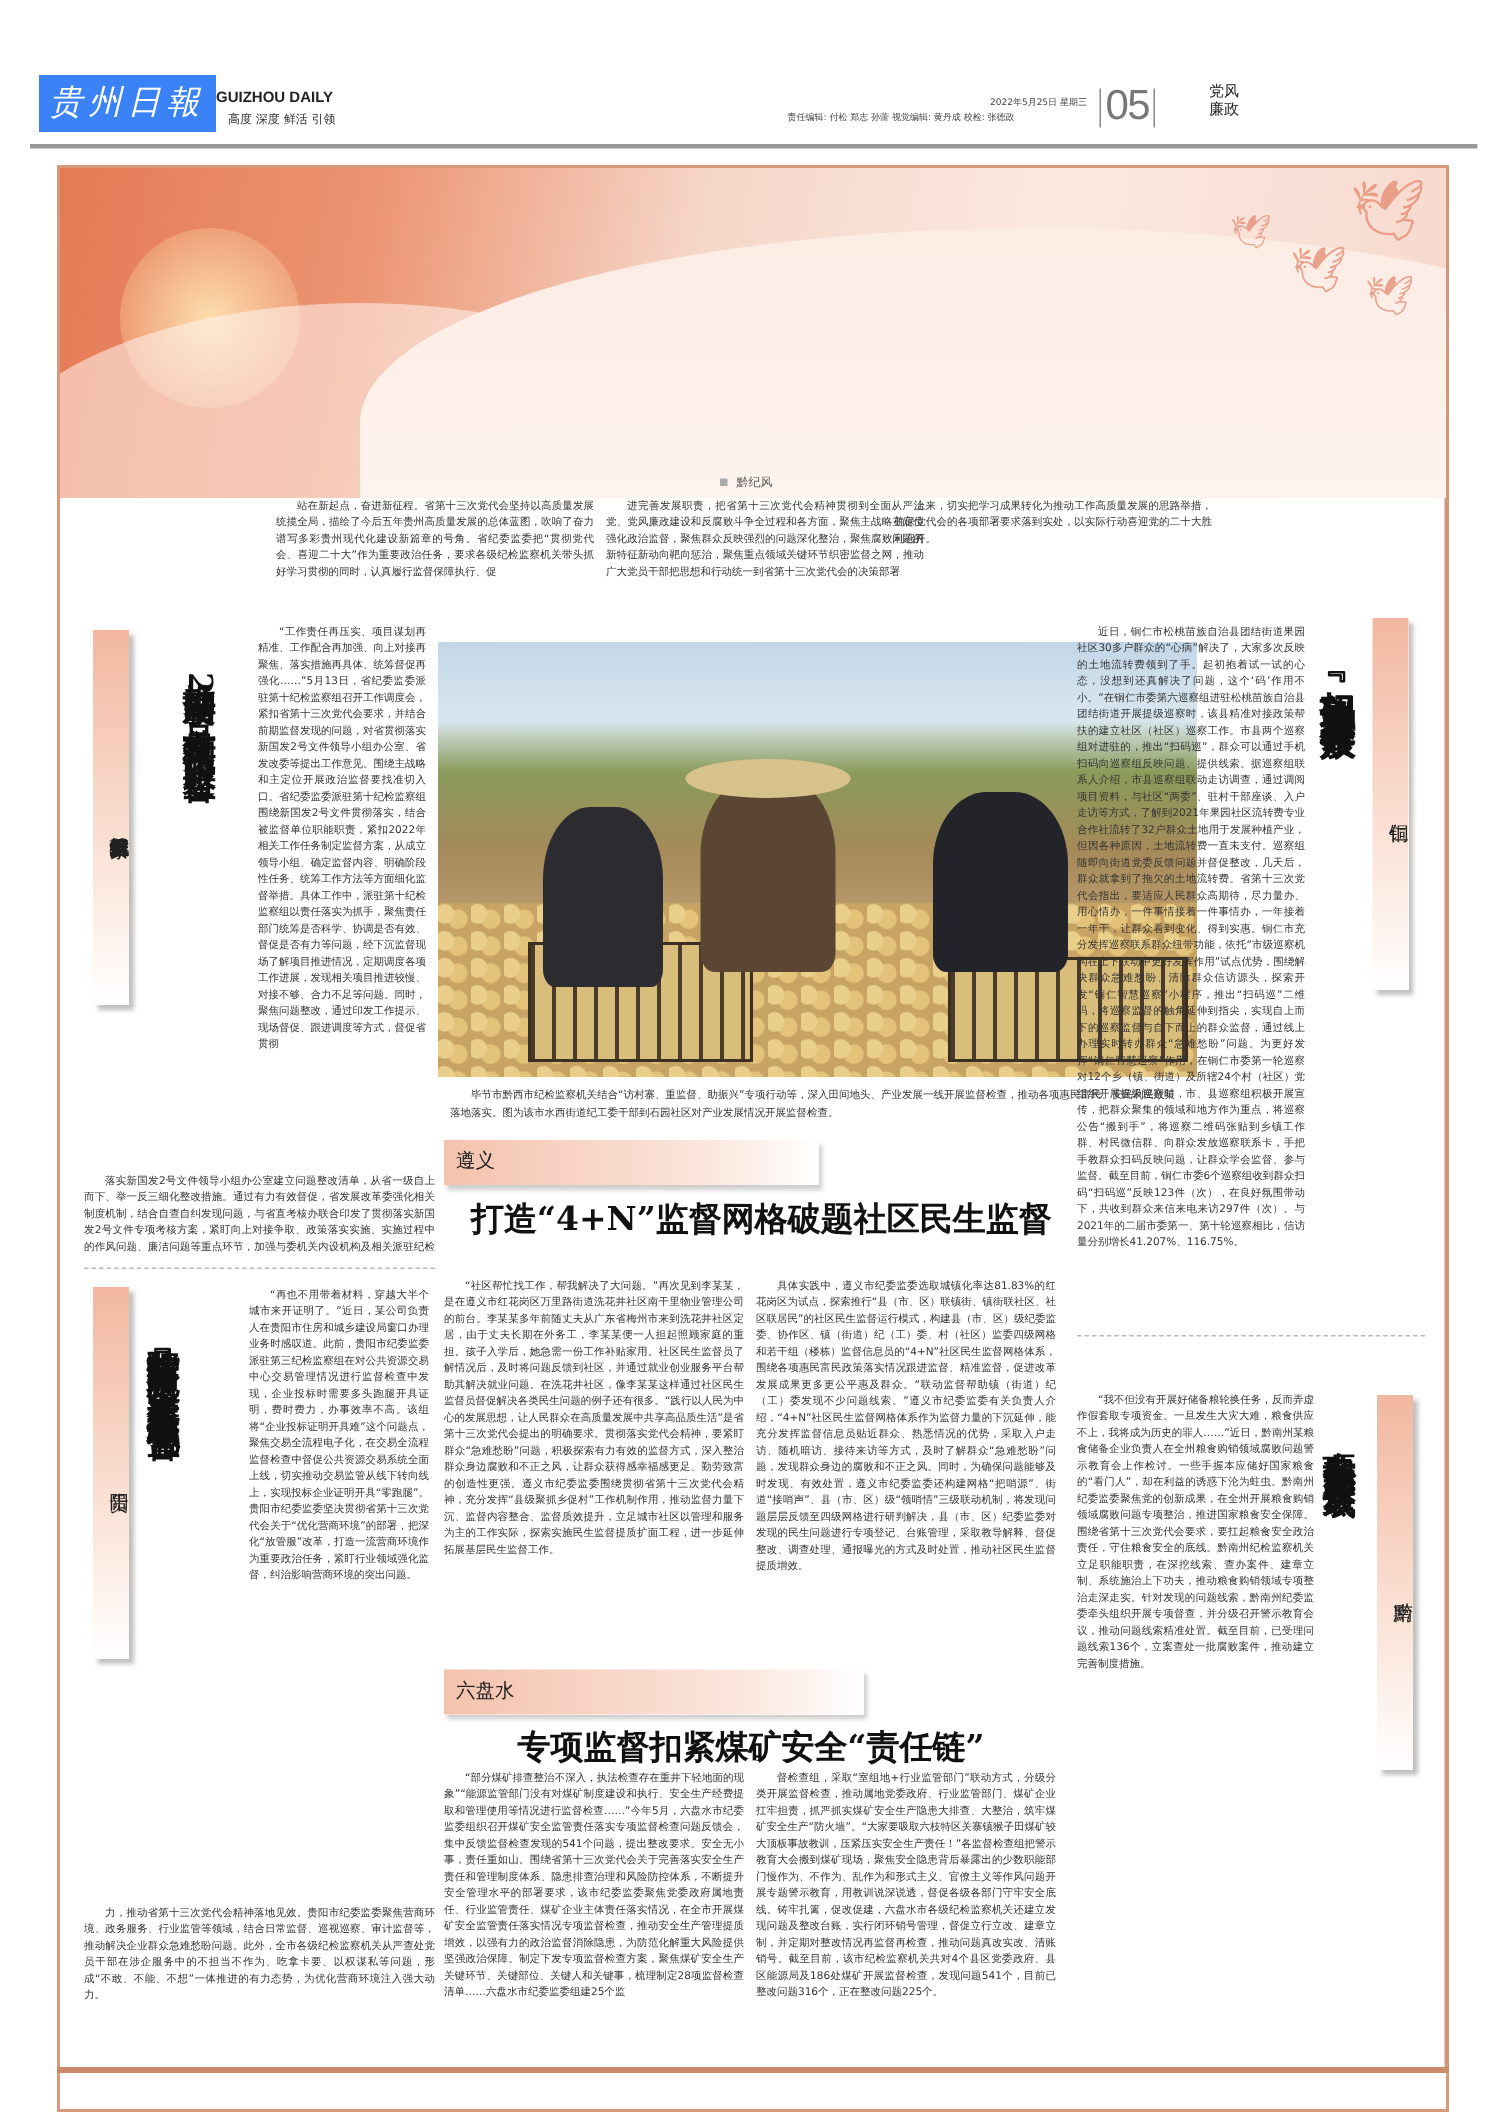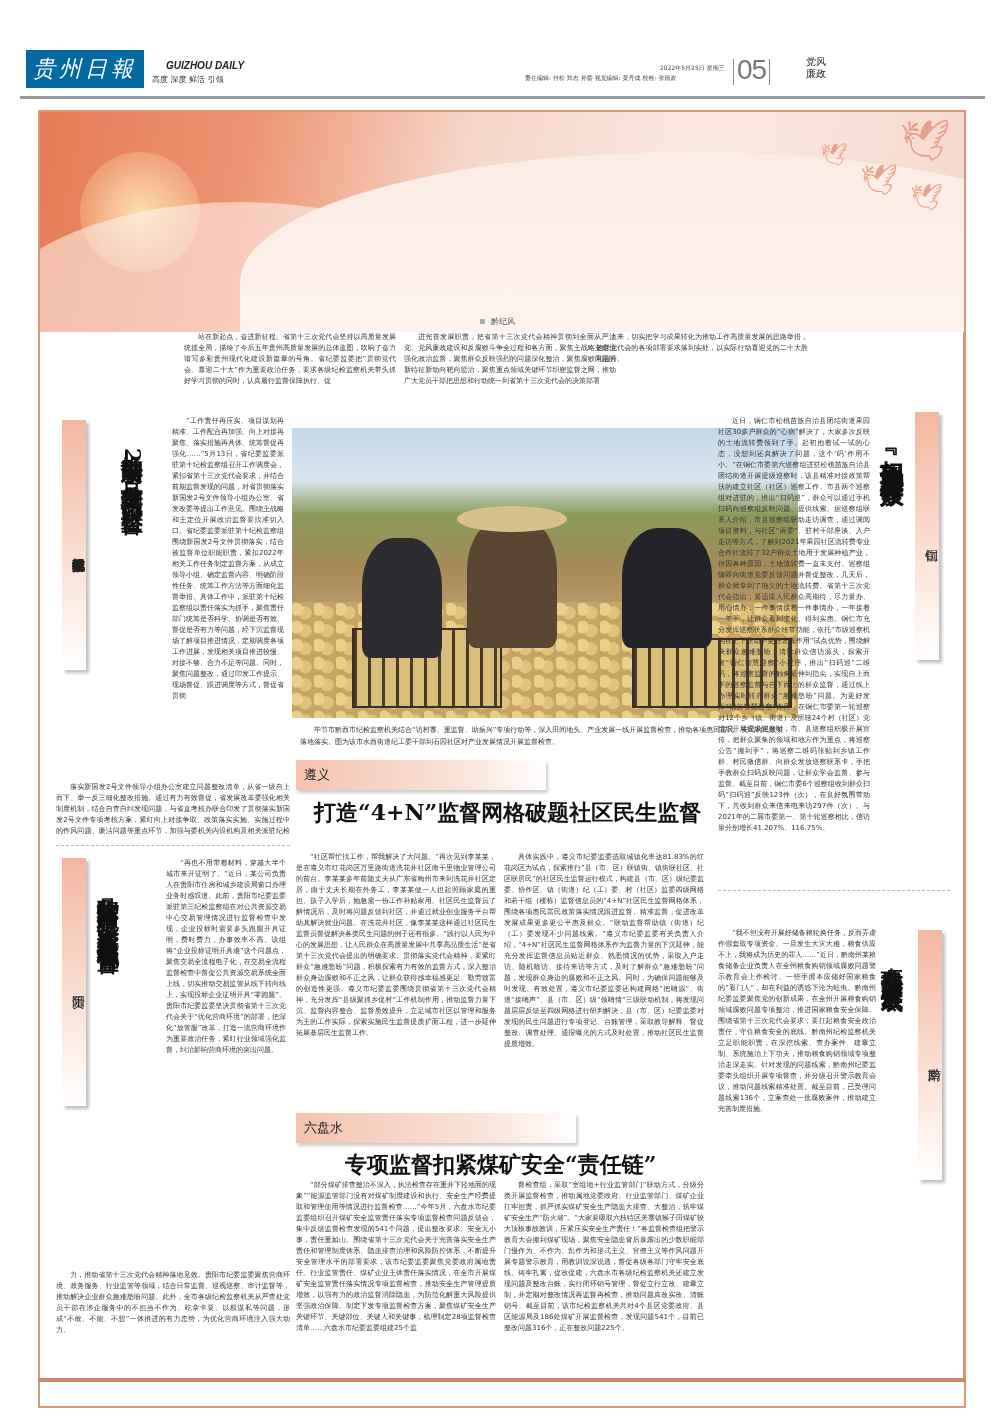--- a/index.html
+++ b/index.html
@@ -1,23 +1,23 @@
 <!DOCTYPE html>
 <html><head>
 <meta charset="utf-8">
 <style>
   * { box-sizing: border-box; margin: 0; padding: 0; }
   html, body { width: 1000px; height: 1418px; background: #ffffff; overflow: hidden; }
   body { font-family: "DejaVu Sans", "Liberation Sans", sans-serif; color: #222; position: relative; }
 
   
   .masthead { position: absolute; left: 20px; top: 50px; width: 965px; height: 46px; }
-  .logo-box { position: absolute; left: 6px; top: 0; width: 118px; height: 38px; background: #0369a1; color: #fff;
+  .logo-box { position: absolute; left: 6px; top: 0; width: 118px; height: 38px; background: #3b82f6; color: #fff;
     font-family: "DejaVu Serif", serif; font-size: 22px; letter-spacing: 4px; line-height: 38px; text-align: center; font-style: italic; }
-  .logo-en { position: absolute; left: 146px; top: 10px; font-size: 10px; font-weight: bold; color: #222; font-family: "Liberation Sans", sans-serif; font-style: italic; }
+  .logo-en { position: absolute; left: 124px; top: 10px; font-size: 10px; font-weight: bold; color: #222; font-family: "Liberation Sans", sans-serif; }
   .logo-slogan { position: absolute; left: 132px; top: 24px; font-size: 8px; color: #333; }
   .meta-line1 { position: absolute; left: 640px; top: 14px; font-size: 6px; color: #444; }
   .meta-line2 { position: absolute; left: 505px; top: 24px; font-size: 6px; color: #444; white-space: nowrap; }
   .page-num { position: absolute; left: 710px; top: 4px; font-size: 28px; color: #777; font-family: "Liberation Sans", sans-serif; font-weight: 300; letter-spacing: -1px; }
   .page-num .bar { display: inline-block; width: 1px; height: 26px; background: #888; vertical-align: middle; margin: 0 3px; }
   .column-small { position: absolute; left: 786px; top: 6px; font-size: 10px; line-height: 12px; color: #222; }
   .column-title { position: absolute; left: 823px; top: 0; font-size: 32px; color: #111; letter-spacing: 1px; }
   .masthead-rule { position: absolute; left: 20px; top: 96px; width: 965px; height: 3px; background: #999; }
 
   

